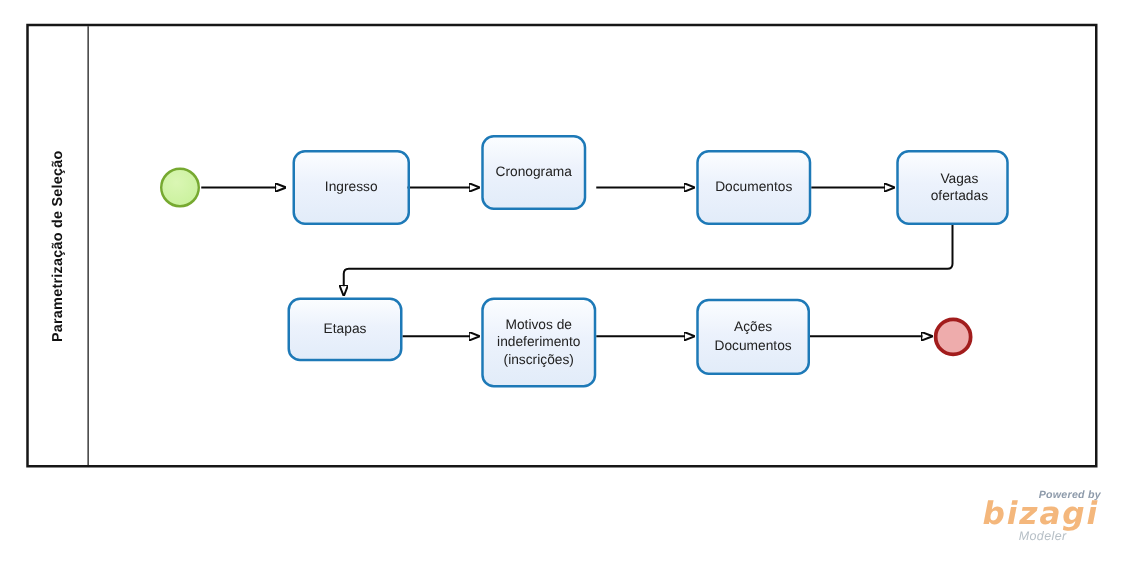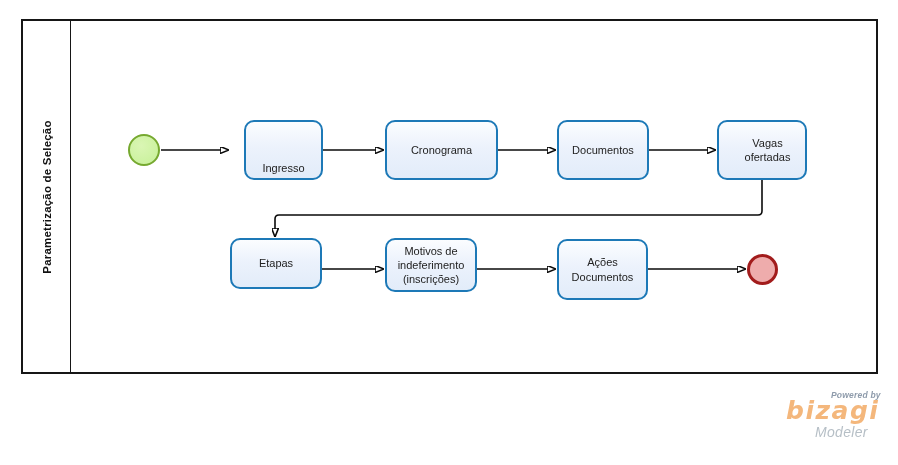--- a/index.html
+++ b/index.html
@@ -59,26 +59,26 @@
     align-items: center;
     justify-content: center;
     text-align: center;
     padding: 3px 6px;
   }
   .task-label {
     font-size: 11px;
     line-height: 1.3;
     color: #222222;
   }
-  .t-ingresso   { left: 244px; top: 120px; width: 79px; height: 60px; align-items: flex-end; }
-  .t-cronograma { left: 385px; top: 120px; width: 113px; height: 60px; justify-content: center; }
+  .t-ingresso   { left: 234px; top: 120px; width: 94px; height: 60px; }
+  .t-cronograma { left: 385px; top: 108px; width: 84px; height: 60px; justify-content: center; }
   .t-documentos { left: 557px; top: 120px; width: 92px; height: 60px; }
   .t-vagas      { left: 717px; top: 120px; width: 90px; height: 60px; padding-left: 17px; }
   .t-etapas     { left: 230px; top: 238px; width: 92px; height: 51px; }
-  .t-motivos    { left: 385px; top: 238px; width: 92px; height: 54px; }
+  .t-motivos    { left: 385px; top: 238px; width: 92px; height: 72px; }
   .t-acoes      { left: 557px; top: 239px; width: 91px; height: 61px; }
 
   
   .event { position: absolute; border-radius: 50%; }
   .event-start {
     left: 128px; top: 134px;
     width: 32px; height: 32px;
     border: 2.5px solid #76a930;
     background: radial-gradient(circle at 40% 35%, #daf6b4 0%, #ccf2a0 70%);
   }
@@ -108,21 +108,21 @@
     left: 11px; top: 11px;
     font-size: 25px;
     font-weight: bold;
     color: #f4b77c;
     letter-spacing: 1.5px;
     font-family: "DejaVu Sans", sans-serif;
   }
   .brand-product {
     position: absolute;
     left: 3px; top: 39px;
-    font-size: 14px;
+    font-size: 10px;
     color: #b6bfc6;
     letter-spacing: 0.3px;
     padding-left: 37px;
   }
 </style>
 </head>
 <body>
 
 <div class="canvas">
 

